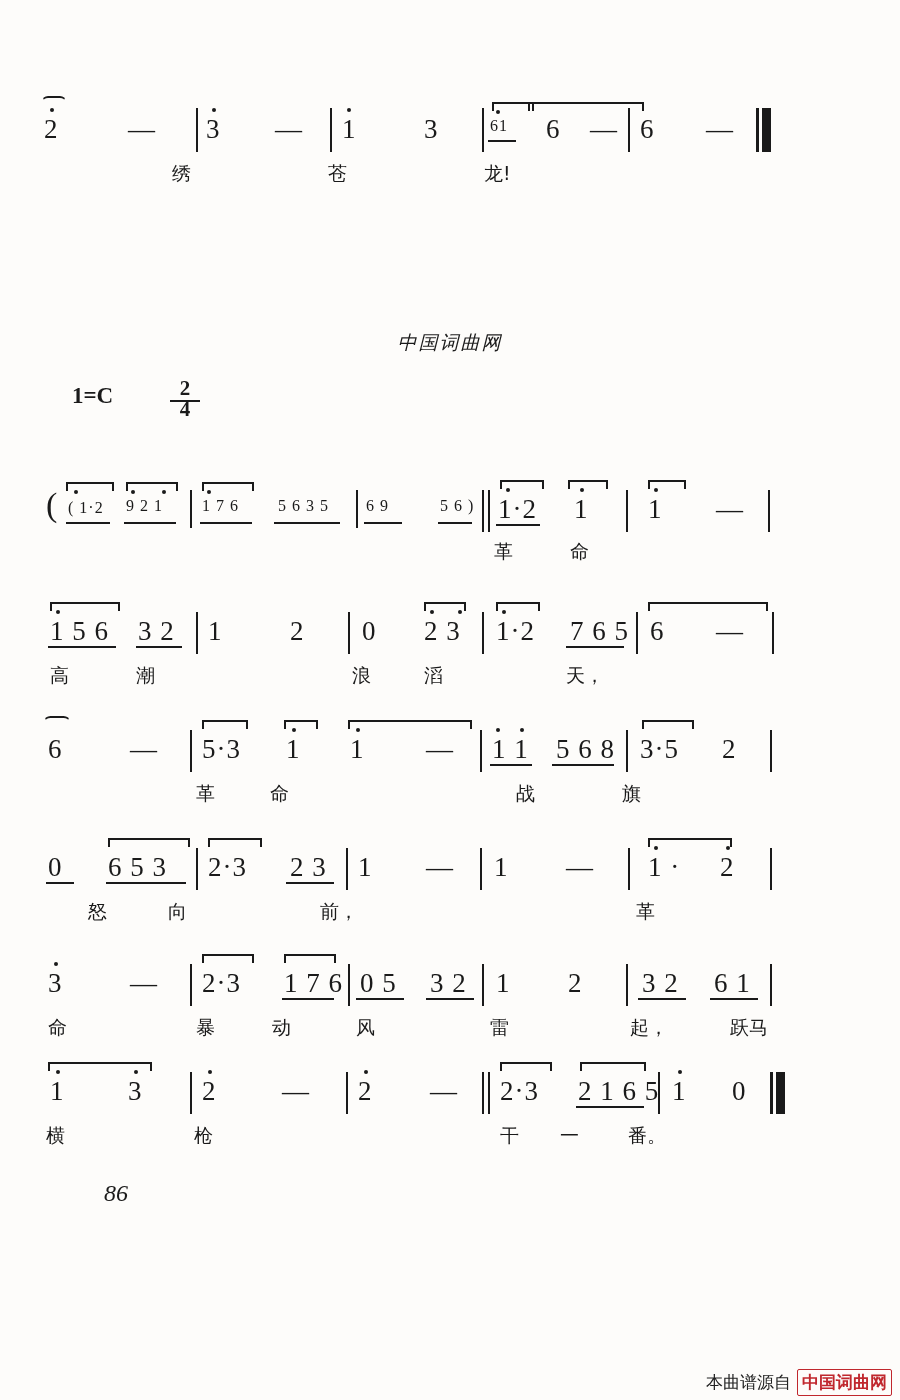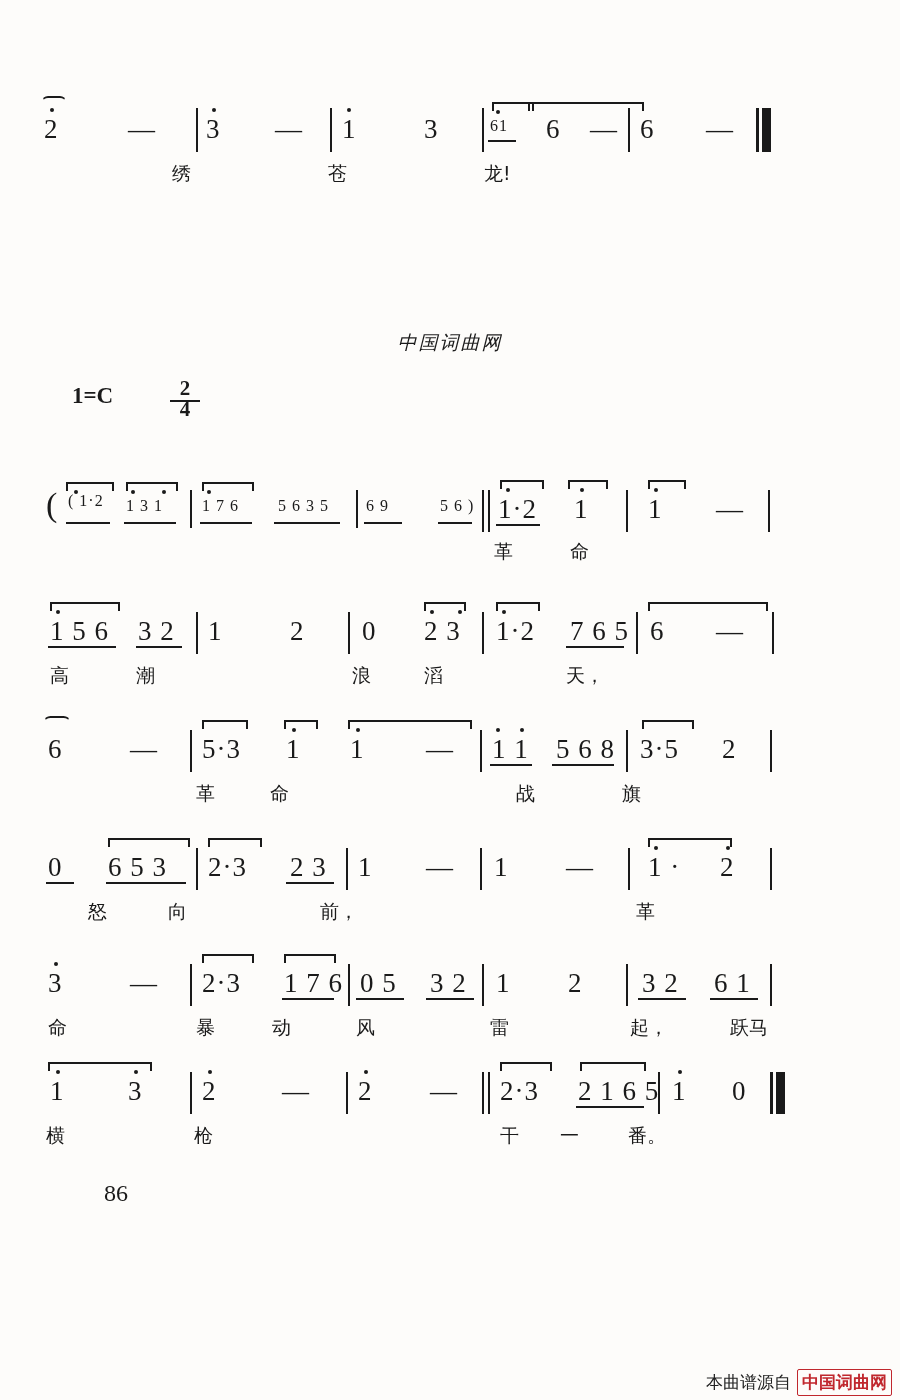--- a/index.html
+++ b/index.html
@@ -113,20 +113,21 @@
     text-align: center;
     line-height: 1.02;
   }
   .timesig .num { display:block; }
   .timesig .den { display:block; border-top: 0px solid #1a1a1a; }
 
   .pagenum {
     position: absolute;
     font-family: "Liberation Serif", serif;
     font-size: 24px;
+    font-style: italic;
   }
 
   
   .footer {
     position: absolute;
     right: 8px;
     bottom: 4px;
     font-family: "DejaVu Sans", sans-serif;
     font-size: 17px;
     color: #222;
@@ -197,27 +198,27 @@
     <span class="num">2</span>
     <span class="den">4</span>
   </div>
   <div style="position:absolute; left:170px; top:400px; width:30px; height:2px; background:#1a1a1a;"></div>
 
   <div class="staff-line" style="position:absolute; left:0; top:480px; width:900px;">
     <div class="paren" style="left:46px; top:6px;">(</div>
 
     <div class="beam" style="left:66px; top:2px; width:44px;"></div>
     <div class="dot-above" style="left:74px; top:10px;"></div>
-    <div class="note small" style="left:68px; top:13px;">( 1·2</div>
+    <div class="note small" style="left:68px; top:20px;">( 1·2</div>
     <div class="underline" style="left:66px; top:42px; width:44px;"></div>
 
     <div class="beam" style="left:126px; top:2px; width:48px;"></div>
     <div class="dot-above" style="left:131px; top:10px;"></div>
     <div class="dot-above" style="left:162px; top:10px;"></div>
-    <div class="note small" style="left:126px; top:18px;">1 3 1</div>
+    <div class="note small" style="left:126px; top:18px;">9 2 1</div>
     <div class="underline" style="left:124px; top:42px; width:52px;"></div>
 
     <div class="bar" style="left:190px; top:10px; height:38px;"></div>
     <div class="beam" style="left:202px; top:2px; width:48px;"></div>
     <div class="dot-above" style="left:207px; top:10px;"></div>
     <div class="note small" style="left:202px; top:18px;">1 7 6</div>
     <div class="underline" style="left:200px; top:42px; width:52px;"></div>
 
     <div class="note small" style="left:278px; top:18px;">5 6 3 5</div>
     <div class="underline" style="left:274px; top:42px; width:66px;"></div>

